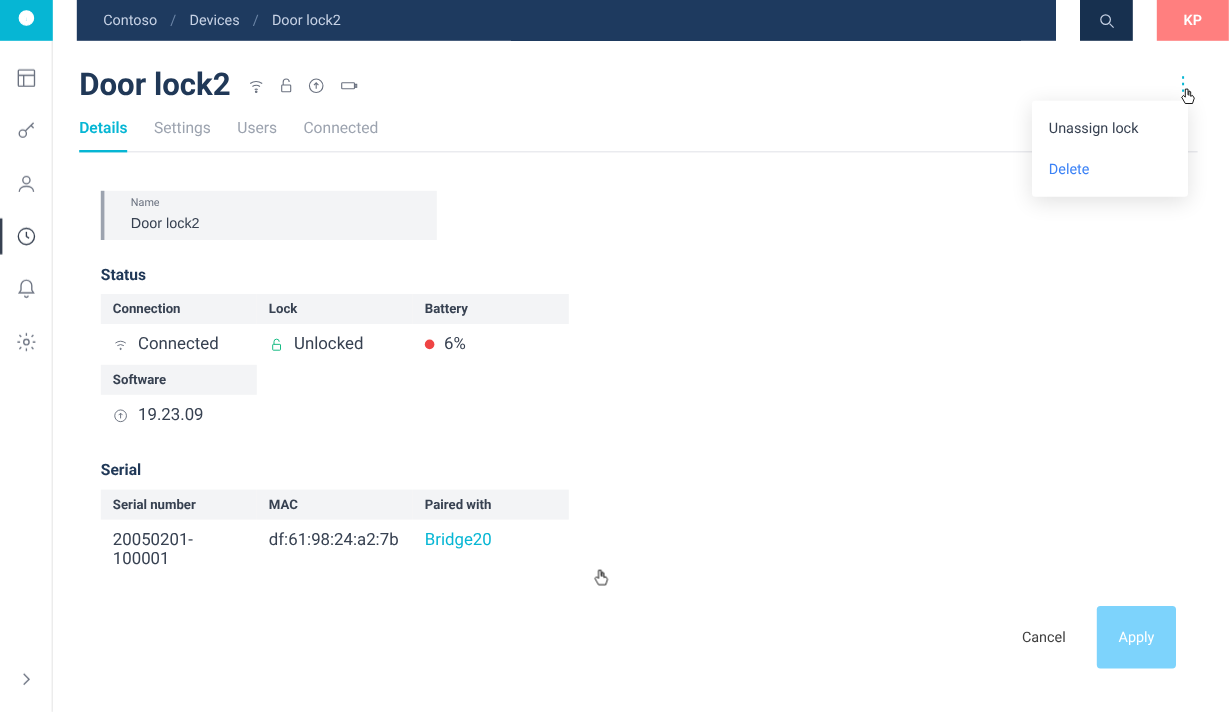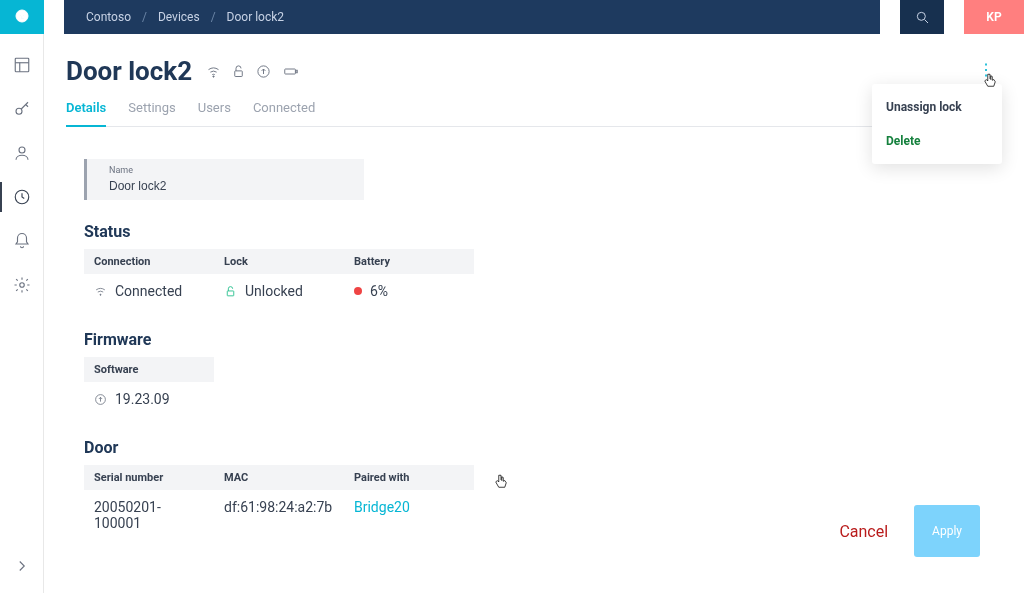--- a/index.html
+++ b/index.html
@@ -29,36 +29,36 @@
   .tabs { display: flex; gap: 22px; margin-top: 14px; border-bottom: 1px solid #e5e7eb; }
   .tab { font-size: 13px; color: #9ca3af; padding-bottom: 10px; cursor: pointer; }
   .tab.active { color: #06b6d4; font-weight: 600; border-bottom: 2px solid #06b6d4; margin-bottom: -1px; }
 
   .card { margin-top: 18px; background: #fff; padding: 14px 18px 22px 18px; min-height: 430px; position: relative; }
 
   .name-field { width: 280px; background: #f3f4f6; border-left: 3px solid #9ca3af; padding: 6px 22px; }
   .name-label { font-size: 9px; color: #6b7280; }
   .name-value { font-size: 12px; color: #374151; background: transparent; border: none; outline: none; width: 100%; }
 
-  .section-title { font-size: 16px; font-weight: 700; color: #203857; margin-top: 22px; margin-bottom: 8px; }
+  .section-title { font-size: 13px; font-weight: 700; color: #203857; margin-top: 22px; margin-bottom: 8px; }
   .row { display: flex; }
   .col { width: 130px; }
   .col-hdr { background: #f3f4f6; font-size: 11px; font-weight: 700; color: #374151; padding: 6px 10px; }
   .col-val { padding: 9px 10px; font-size: 14px; color: #374151; display: flex; align-items: center; gap: 8px; }
   .col-val.link { color: #06b6d4; cursor: pointer; }
 
   .dot-red { width: 8px; height: 8px; border-radius: 50%; background: #ef4444; }
 
   .footer-actions { position: absolute; bottom: 18px; right: 18px; display: flex; gap: 12px; align-items: center; }
-  .btn-cancel { font-size: 16px; color: #b91c1c; cursor: pointer; padding: 8px 14px; }
+  .btn-cancel { font-size: 12px; color: #404040; cursor: pointer; padding: 8px 14px; }
   .btn-apply { font-size: 12px; color: #fff; background: #7dd3fc; padding: 19px 18px; border-radius: 3px; cursor: pointer; }
 
-  .context-menu { position: fixed; top: 84px; right: 22px; width: 130px; background: #fff; box-shadow: 0 4px 18px rgba(0,0,0,.12); border-radius: 3px; padding: 6px 0; z-index: 200; font-weight: bold; }
+  .context-menu { position: fixed; top: 84px; right: 34px; width: 130px; background: #fff; box-shadow: 0 4px 18px rgba(0,0,0,.12); border-radius: 3px; padding: 6px 0; z-index: 200; }
   .context-item { font-size: 12px; padding: 10px 14px; cursor: pointer; color: #374151; }
-  .context-item.danger { color: #15803d; }
+  .context-item.danger { color: #3b82f6; }
 
   .kebab-btn { position: fixed; top: 60px; right: 30px; font-size: 16px; color: #06b6d4; cursor: pointer; z-index: 210; }
   .cursor-hand { position: fixed; z-index: 300; font-size: 14px; pointer-events: none; }
   .cursor1 { top: 72px; right: 25px; }
   .cursor2 { top: 473px; left: 492px; }
 
   
   svg.i { width: 16px; height: 16px; stroke: #6b7280; stroke-width: 1.5; fill: none; }
   svg.i-rail { width: 18px; height: 18px; }
   svg.i-green { stroke: #10b981; }
@@ -202,35 +202,34 @@
       </div>
       <div class="col">
         <div class="col-hdr">Battery</div>
         <div class="col-val">
           <span class="dot-red"></span>
           <span>6%</span>
         </div>
       </div>
     </div>
 
-    <div class="section-title">Firmware</div>
     <div class="row">
       <div class="col">
         <div class="col-hdr">Software</div>
         <div class="col-val">
           <svg class="i" viewBox="0 0 24 24" style="width:13px;height:13px">
               <circle cx="12" cy="12" r="9"></circle>
               <path d="M12 16V8M9 11l3-3 3 3"></path>
             </svg>
           <span>19.23.09</span>
         </div>
       </div>
     </div>
 
-    <div class="section-title">Door</div>
+    <div class="section-title">Serial</div>
     <div class="row">
       <div class="col">
         <div class="col-hdr">Serial number</div>
         <div class="col-val">20050201-100001</div>
       </div>
       <div class="col">
         <div class="col-hdr">MAC</div>
         <div class="col-val">df:61:98:24:a2:7b</div>
       </div>
       <div class="col">

